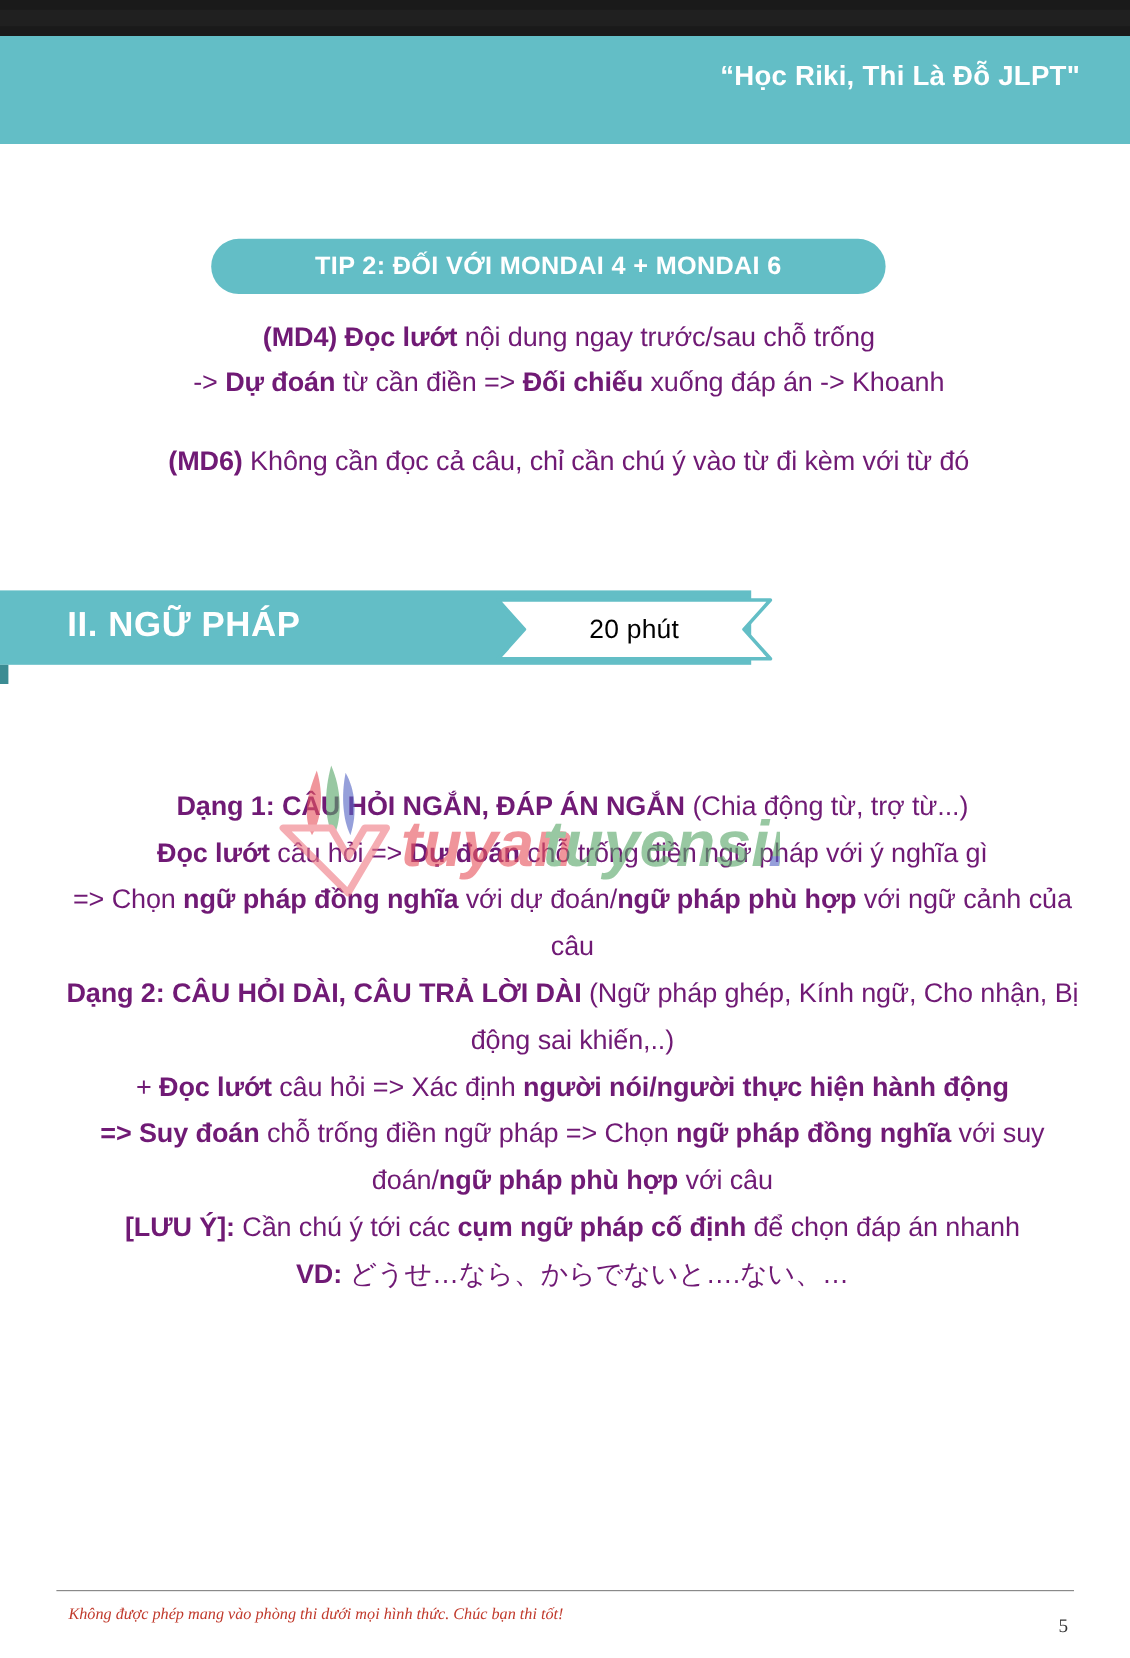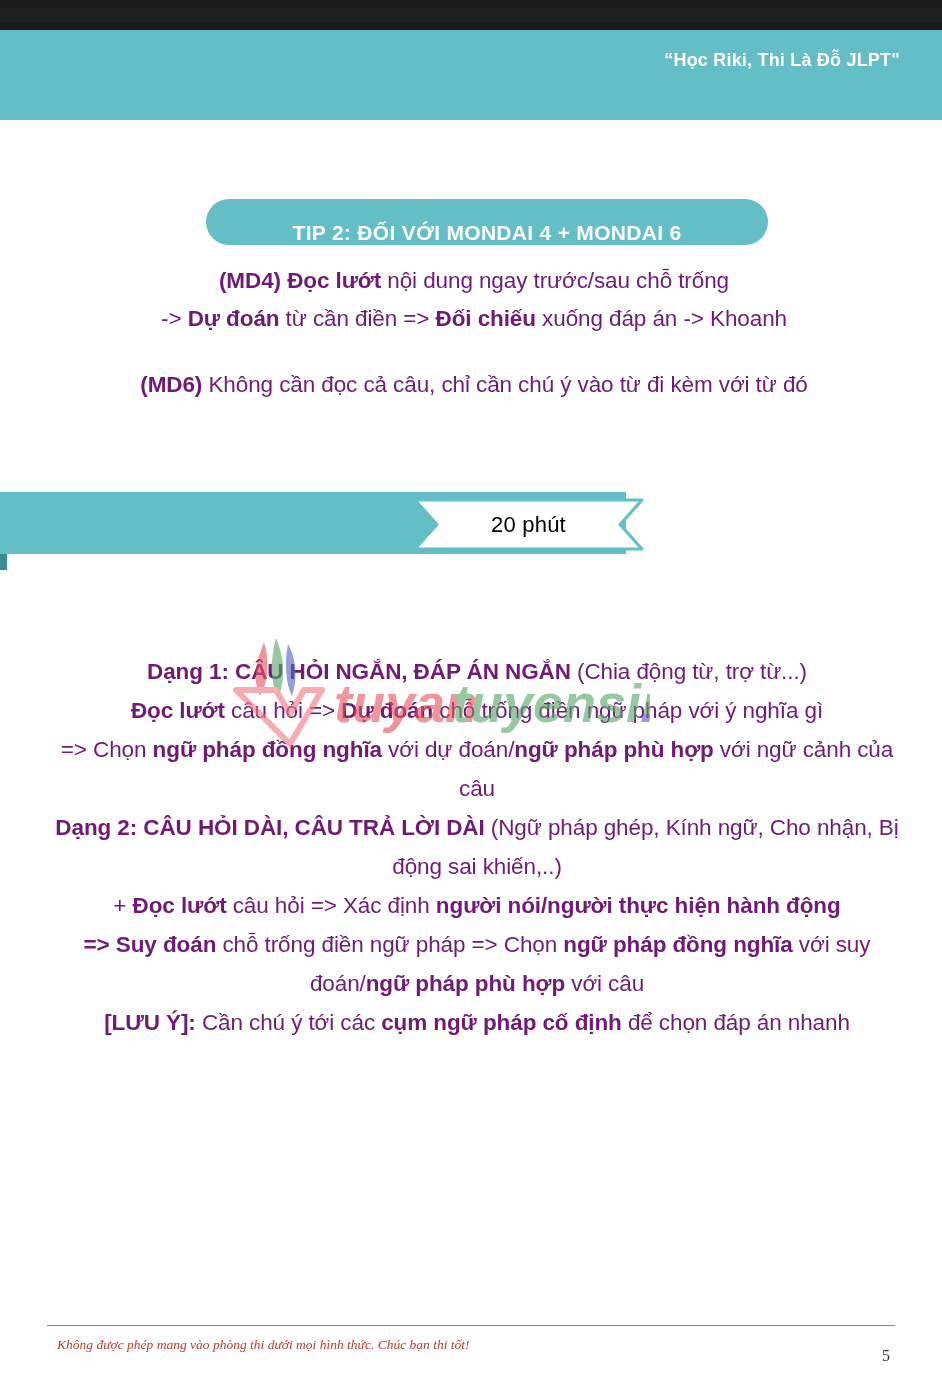--- a/index.html
+++ b/index.html
@@ -35,21 +35,21 @@
   .header-banner {
     position: absolute;
     left: 0; top: 30px;
     width: 942px; height: 90px;
     background: #63bec6;
   }
   .header-slogan {
     position: absolute;
     right: 42px;
     top: 50px;
-    font-size: 18px;
+    font-size: 23px;
     font-weight: bold;
     color: #ffffff;
     letter-spacing: 0.2px;
     white-space: nowrap;
   }
 
   
   .tip-pill {
     position: absolute;
     height: 46px;
@@ -57,21 +57,21 @@
     border-radius: 23px;
     display: flex;
     align-items: center;
     justify-content: center;
     color: #ffffff;
     font-weight: bold;
     font-size: 21px;
     letter-spacing: 0.3px;
     white-space: nowrap;
   }
-  #tip2-pill { left: 206px; top: 199px; width: 562px; align-items: flex-end; }
+  #tip2-pill { left: 176px; top: 199px; width: 562px; }
   #tip3-pill { left: 191px; top: 596px; width: 562px; }
 
   
   .body-text {
     position: absolute;
     color: #701a75;
     font-size: 22.5px;
     line-height: 38px;
     letter-spacing: -0.1px;
     text-align: center;
@@ -188,20 +188,21 @@
       <span>-&gt; </span><b>Dự đoán</b><span> từ cần điền =&gt; </span><b>Đối chiếu</b><span> xuống đáp án -&gt; Khoanh</span>
     </div>
     <span class="gap"></span>
     <div>
       <b>(MD6)</b><span> Không cần đọc cả câu, chỉ cần chú ý vào từ đi kèm với từ đó</span>
     </div>
   </div>
 
   <div class="section-bar"></div>
   <div class="section-bar-tail"></div>
+  <div class="section-title">II.  NGỮ PHÁP</div>
 
   <div class="time-ribbon">
     <svg width="235" height="55" viewBox="0 0 235 55">
       <path d="M4 3 H231 L209 27.5 L231 52 H4 L26 27.5 Z" fill="#ffffff" stroke="#63bec6" stroke-width="3" stroke-linejoin="round"></path>
     </svg>
     <div class="time-ribbon-label">20 phút</div>
   </div>
 
 
   <div class="body-text" id="grammar-block">
@@ -219,20 +220,23 @@
     </div>
     <div>
       <span>+ </span><b>Đọc lướt</b><span> câu hỏi =&gt; Xác định </span><b>người nói/người thực hiện hành động</b>
     </div>
     <div>
       <b>=&gt; Suy đoán</b><span> chỗ trống điền ngữ pháp =&gt;  Chọn </span><b>ngữ pháp đồng nghĩa</b><span> với suy đoán/</span><b>ngữ pháp phù hợp</b><span> với câu</span>
     </div>
     <div>
       <b>[LƯU Ý]:</b><span> Cần chú ý tới các </span><b>cụm ngữ pháp cố định</b><span> để chọn đáp án nhanh</span>
     </div>
+    <div>
+      <b>VD:</b><span> どうせ…なら、からでないと….ない、…</span>
+    </div>
   </div>
 
   <div class="watermark">
     <svg width="420" height="115" viewBox="0 0 420 115">
 
       <path d="M34 6 C26 26 22 44 30 60 C38 46 40 26 34 6 Z" fill="#e8555f"></path>
       <path d="M46 2 C40 24 40 46 48 62 C56 44 54 20 46 2 Z" fill="#5aa86a"></path>
       <path d="M58 8 C54 28 56 48 62 60 C68 42 66 22 58 8 Z" fill="#5566c4"></path>
 
       <path d="M6 54 L46 54 L60 78 L74 54 L92 54 L60 108 Z" fill="none" stroke="#ef7b86" stroke-width="6" stroke-linejoin="round"></path>

